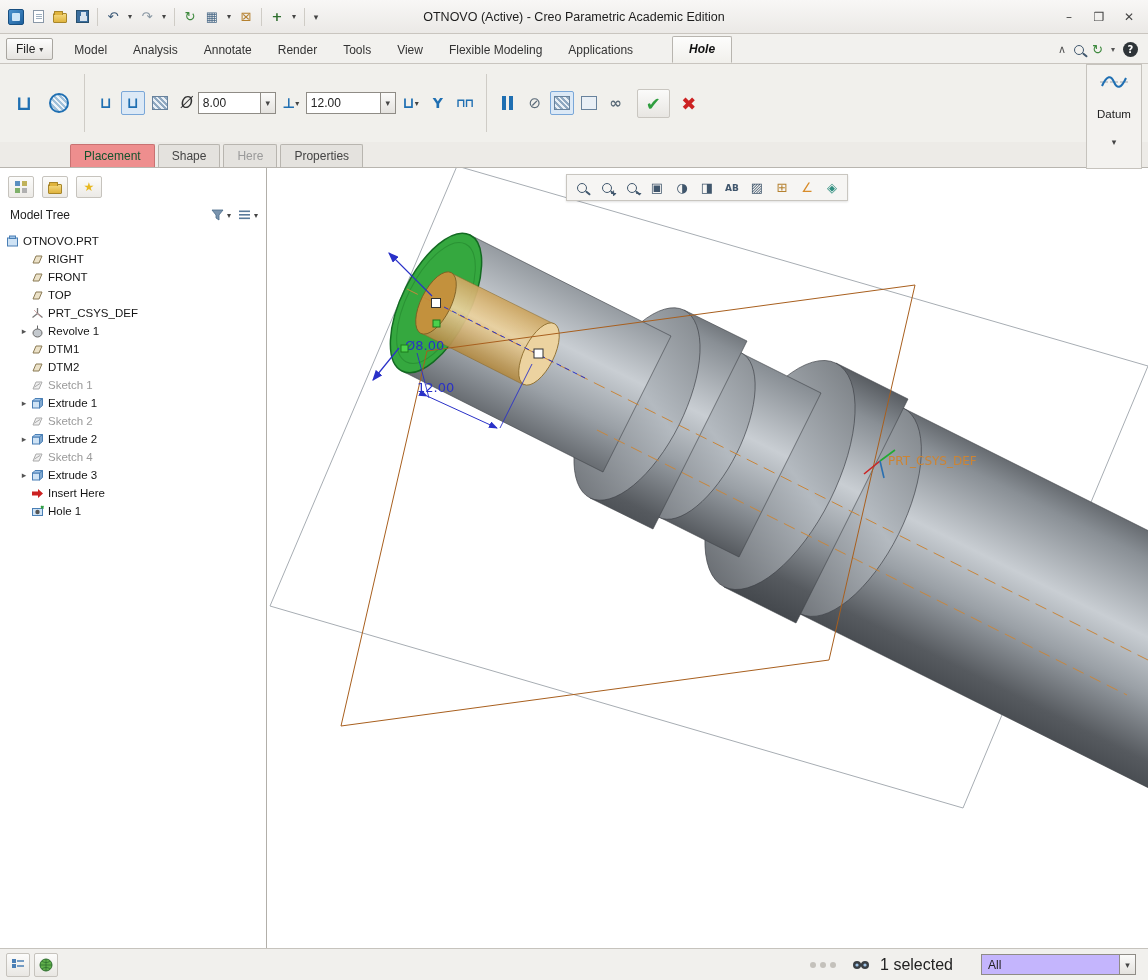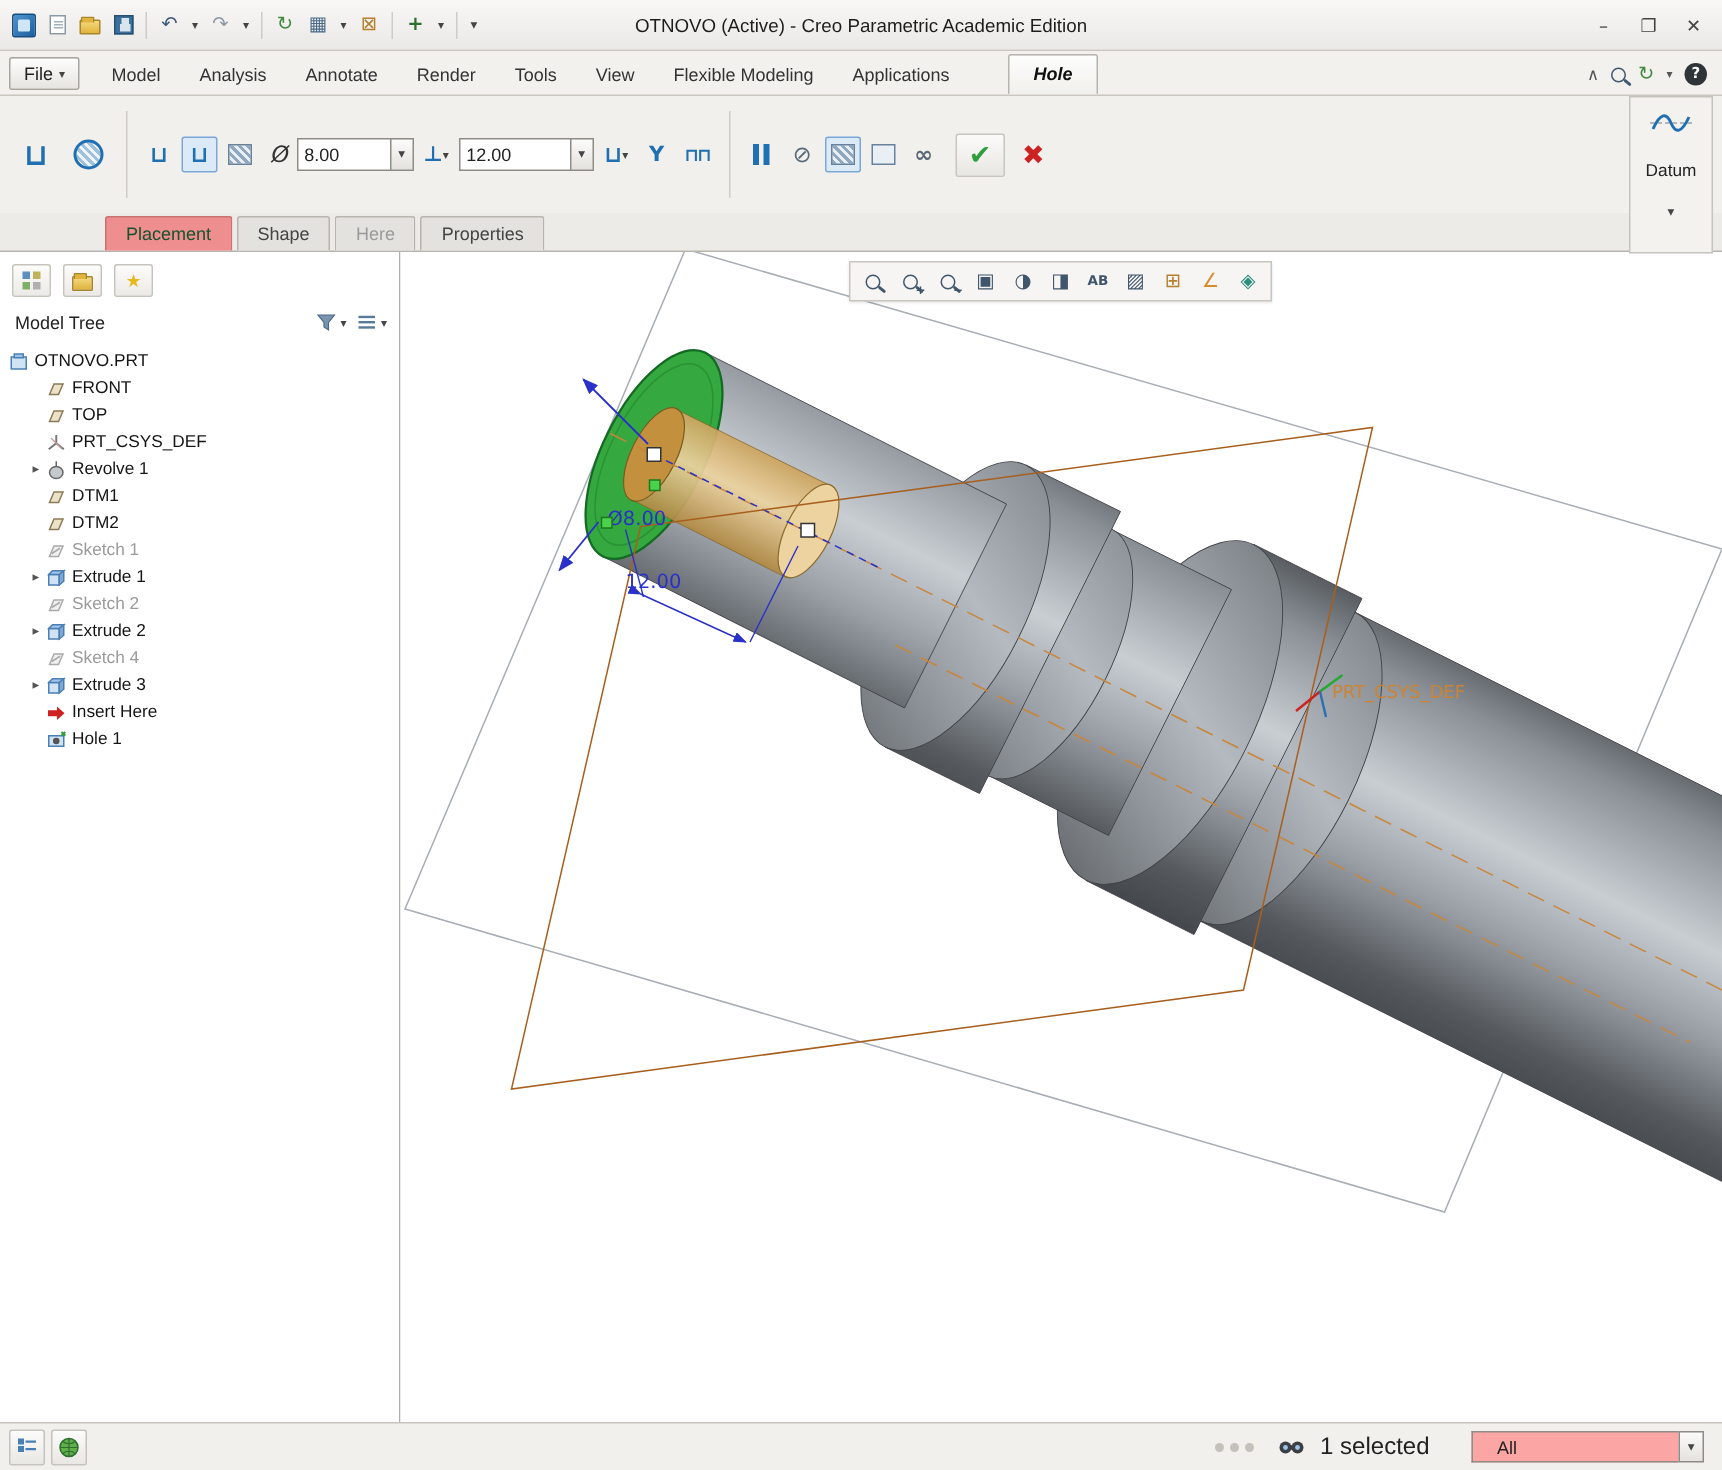--- a/index.html
+++ b/index.html
@@ -127,22 +127,22 @@
 
   
   .statusbar { position:absolute; left:0; top:948px; width:1148px; height:32px; background:#f1f0ed;
     border-top:1px solid #c6c3bd; display:flex; align-items:center; padding:0 12px 0 6px; }
   .stbtn { width:24px; height:24px; border:1px solid #c6c3bd; border-radius:2px; margin-right:4px;
     background:linear-gradient(#fcfcfb,#e9e7e3); display:flex; align-items:center; justify-content:center; }
   .dots { margin-left:auto; display:flex; gap:4px; margin-right:16px; }
   .dots i { width:6px; height:6px; border-radius:50%; background:#c4c1bb; display:block; }
   .selcount { font-size:16px; color:#222; margin:0 28px 0 10px; }
   .filtercombo { display:flex; height:21px; width:155px; }
-  .filtercombo .val { flex:1; border:1px solid #8f8c86; border-right:none; background:#fca5a5;
-    display:flex; align-items:center; padding-left:16px; font-size:12px; }
+  .filtercombo .val { flex:1; border:1px solid #8f8c86; border-right:none; background:#c4b5fd;
+    display:flex; align-items:center; padding-left:6px; font-size:12px; }
   .filtercombo .drop { width:17px; border:1px solid #8f8c86; display:flex; align-items:center;
     justify-content:center; background:linear-gradient(#fbfbfa,#e4e2de); font-size:9px; color:#444; }
 </style>
 </head>
 <body>
 
 <div class="titlebar">
   <div class="qat">
     <span class="qbtn">
         <span class="mini-logo"></span>
@@ -325,20 +325,27 @@
     <div class="treelist">
 
       <div class="trow root">
         <svg class="ticon" viewBox="0 0 13 13">
           <rect x="1.5" y="3" width="10" height="8" fill="#cfe3f5" stroke="#4a7fb5"></rect>
             <rect x="3.5" y="1" width="6" height="2.5" fill="#9fc4e8" stroke="#4a7fb5"></rect>
         </svg>
         <span class="tlabel">OTNOVO.PRT</span>
       </div>
 
+      <div class="trow">
+        <span class="tarrow"></span>
+        <svg class="ticon" viewBox="0 0 13 13">
+            <path d="M2,10 L5,3 L11,3 L8,10 Z" fill="#ece2c8" stroke="#8a7a55"></path>
+          </svg>
+        <span class="tlabel">RIGHT</span>
+      </div>
       <div class="trow">
         <span class="tarrow"></span>
         <svg class="ticon" viewBox="0 0 13 13">
             <path d="M2,10 L5,3 L11,3 L8,10 Z" fill="#ece2c8" stroke="#8a7a55"></path>
           </svg>
         <span class="tlabel">FRONT</span>
       </div>
       <div class="trow">
         <span class="tarrow"></span>
         <svg class="ticon" viewBox="0 0 13 13">

